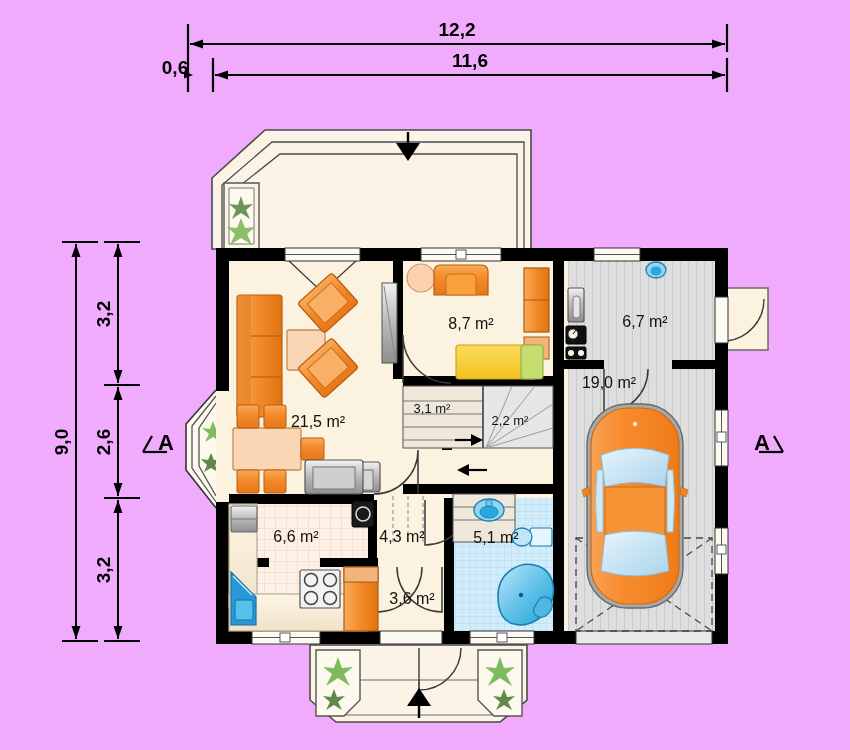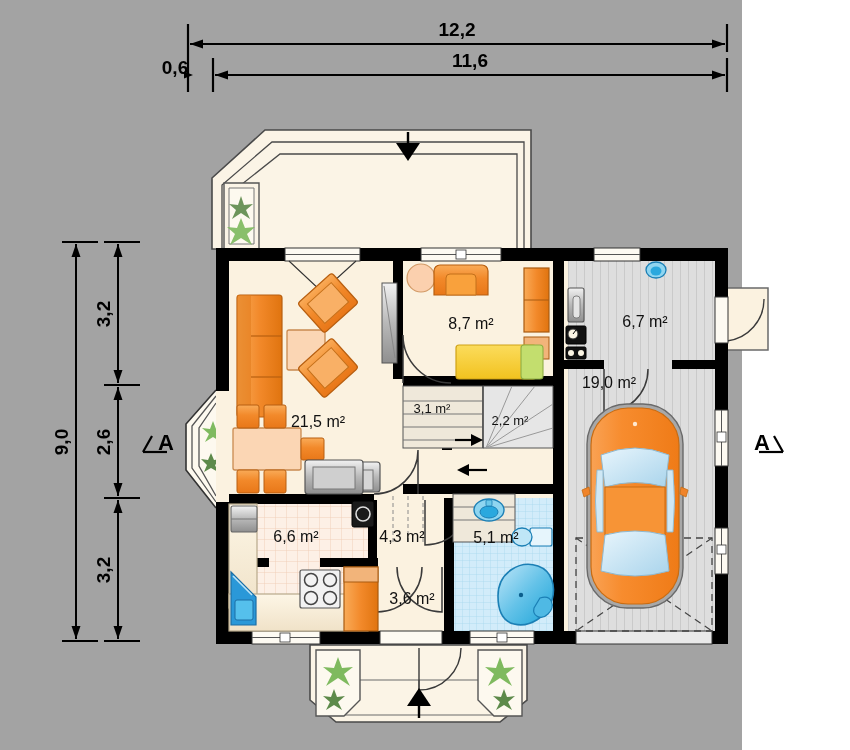--- a/index.html
+++ b/index.html
@@ -7,22 +7,22 @@
     background: #ffffff;
   }
   body {
     width: 850px; height: 750px;
     font-family: "Liberation Sans", sans-serif;
     overflow: hidden;
     position: relative;
   }
   #stage {
     position: relative;
-    width: 742px; height: 750px;
-    background: #a3a3a3;
+    width: 850px; height: 750px;
+    background: #f0abfc;
   }
   svg#plan { display: block; }
   .dim-text {
     font-family: "Liberation Sans", sans-serif;
     font-weight: bold;
     font-size: 19px;
     fill: #000000;
   }
   .dim-text-v {
     font-family: "Liberation Sans", sans-serif;

